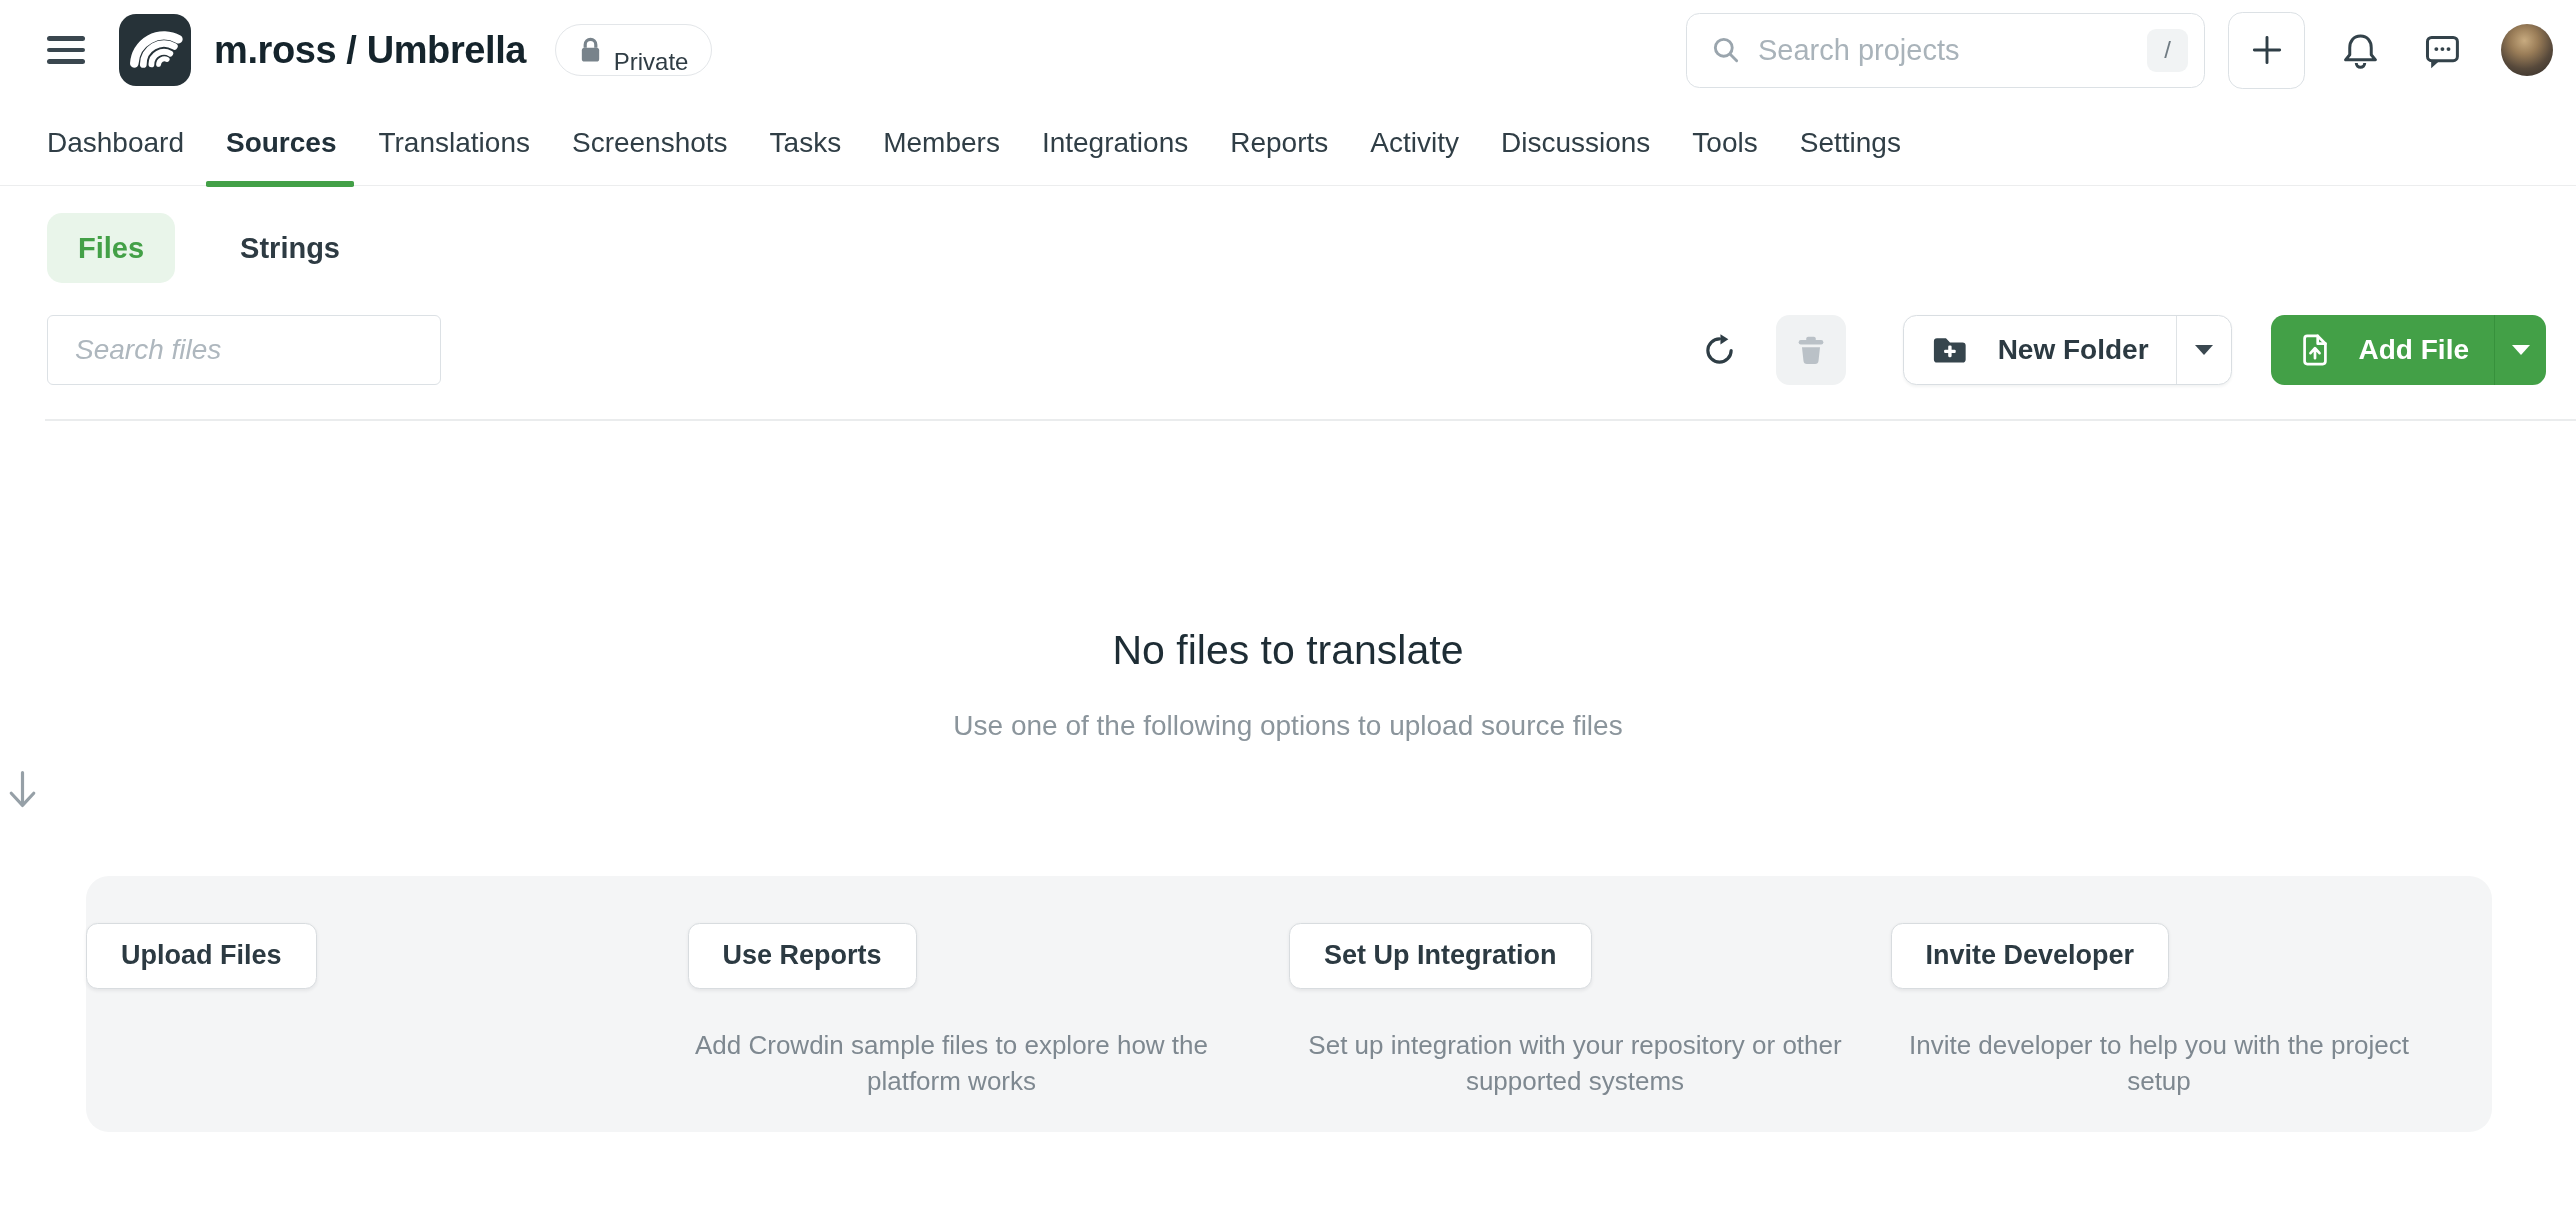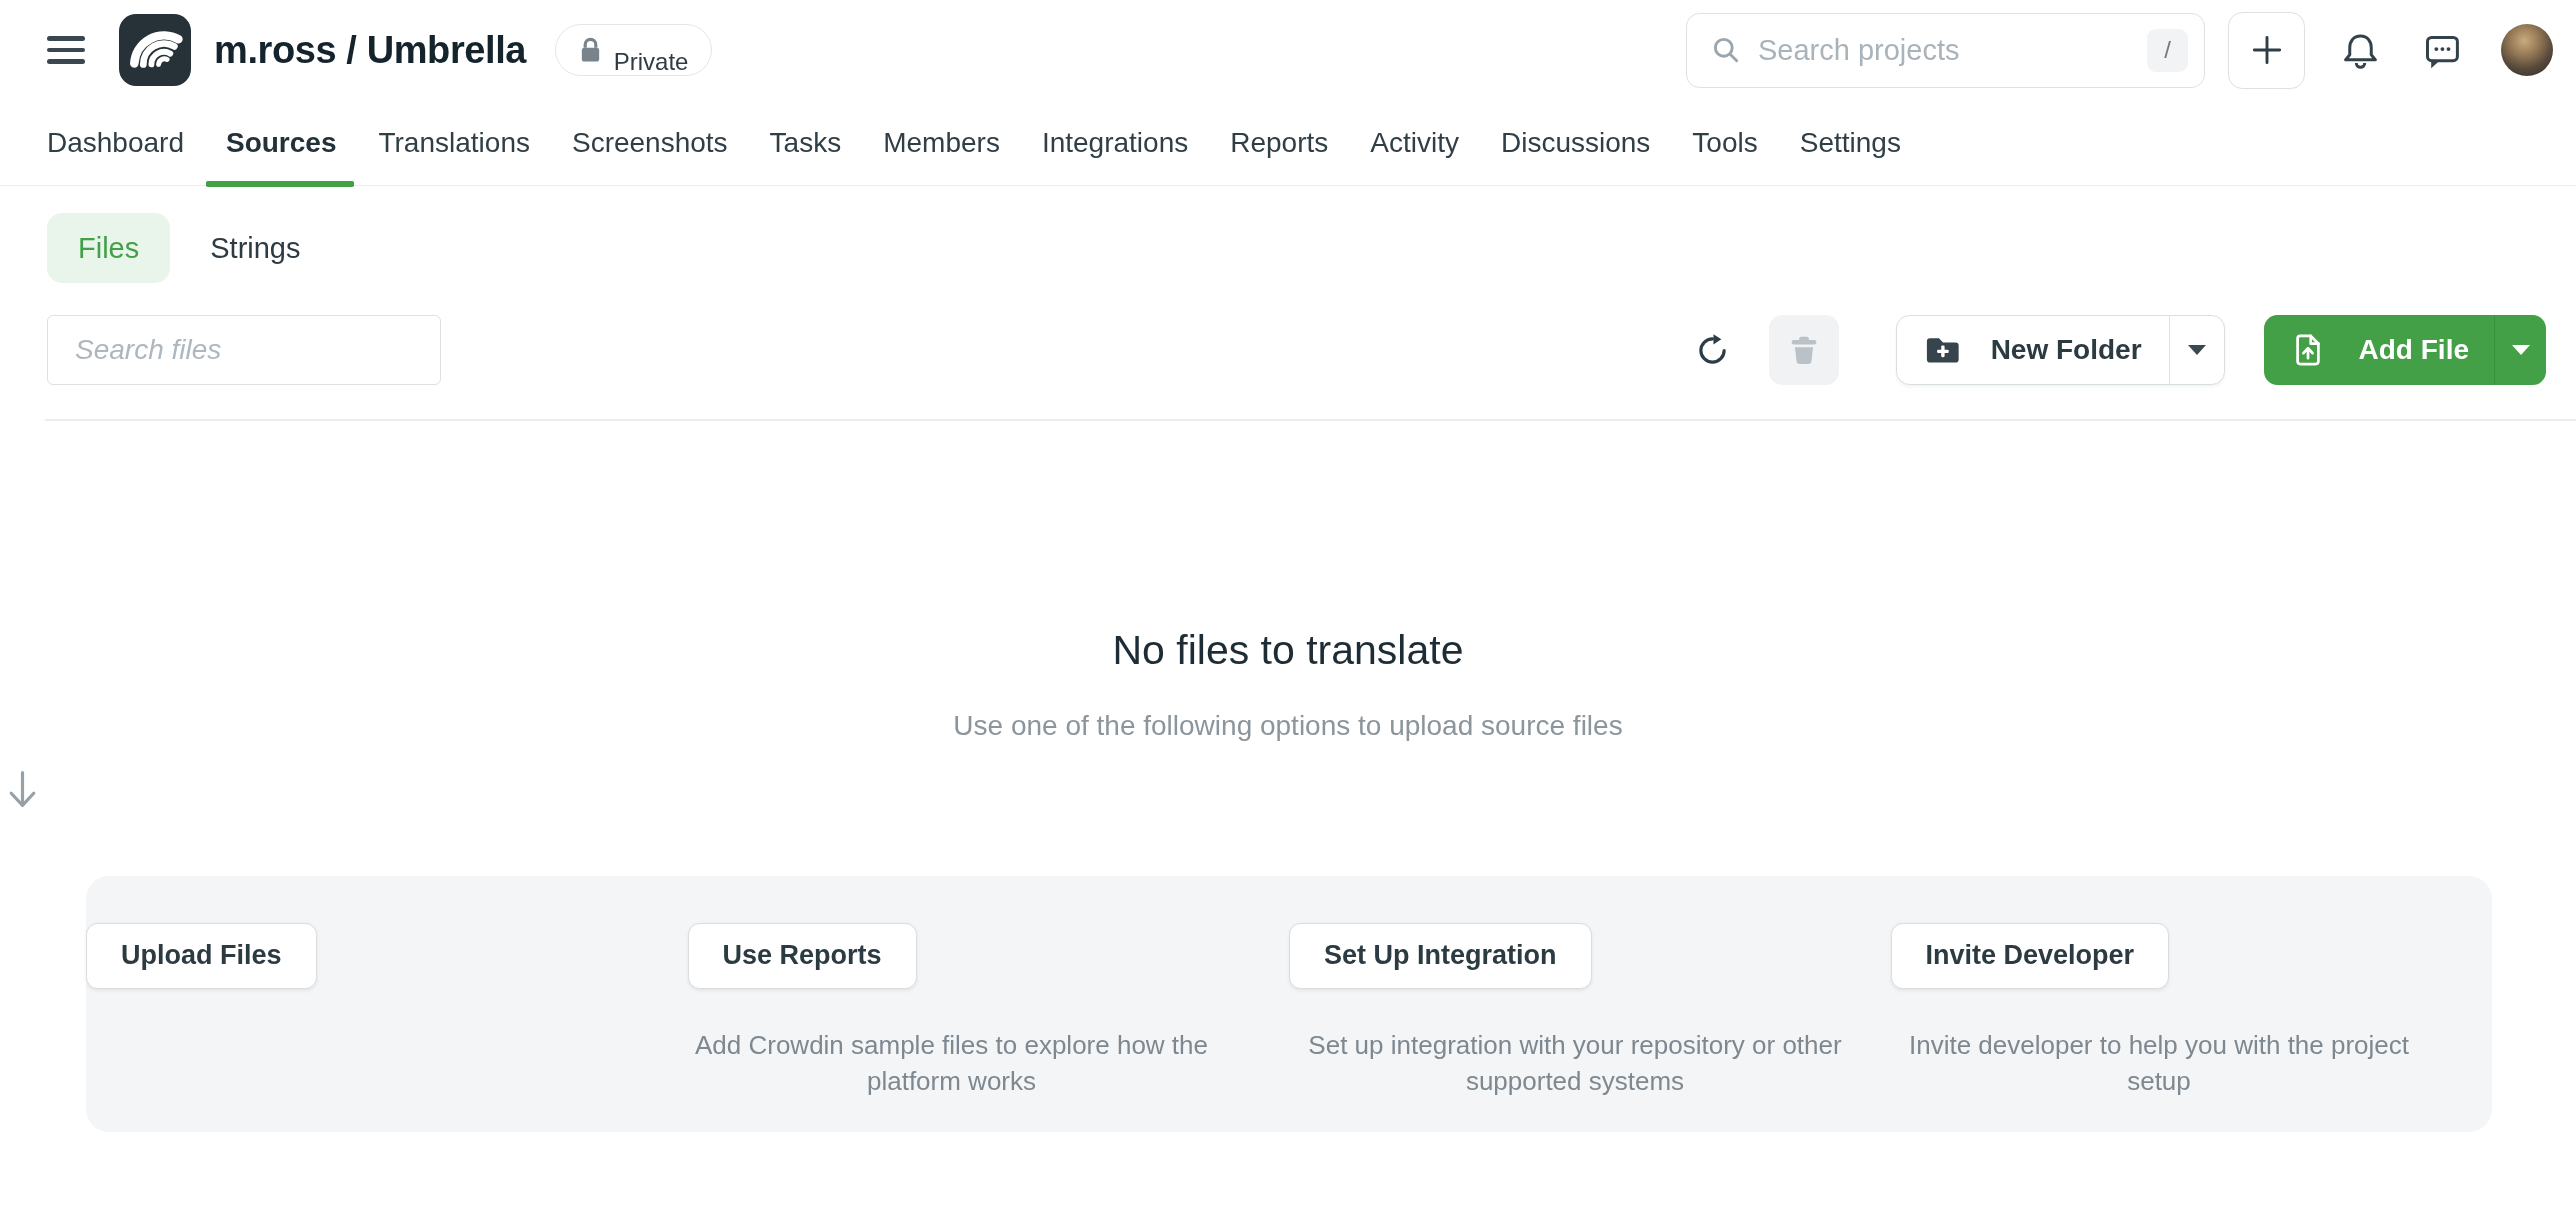--- a/index.html
+++ b/index.html
@@ -28,36 +28,36 @@
   .icon-btn.bell { margin-left:34px; }
   .icon-btn.chat { margin-left:38px; }
   .avatar { margin-left:38px; width:52px; height:52px; border-radius:50%; cursor:pointer; flex:none;
     background:radial-gradient(circle at 45% 32%, #c8ab80 0%, #9a7d58 30%, #57493b 62%, #2d2a26 100%); }
   
   .tabs { display:flex; align-items:stretch; gap:42px; height:86px; padding:0 47px; border-bottom:1.8px solid #ecedee; }
   .tab { position:relative; display:flex; align-items:center; font-size:28px; color:#303e46; cursor:pointer; text-decoration:none; white-space:nowrap; }
   .tab.active { font-weight:700; color:#22313a; }
   .tab.active::after { content:""; position:absolute; left:-19.7px; right:-18px; bottom:-1.8px; height:6.3px; background:#43a047; border-radius:1.8px; }
   
-  .subnav { margin:27px 0 0 47px; display:flex; align-items:center; gap:40px; }
+  .subnav { margin:27px 0 0 47px; display:flex; align-items:center; gap:65px;font-weight:bold; }
   .pill-active { height:70px; padding:0 31px; background:#e9f5ea; color:#43a047; border-radius:15px; font-size:29px; display:flex; align-items:center; cursor:pointer; text-decoration:none; }
   .pill-plain { font-size:29px; color:#2e3b43; cursor:pointer; text-decoration:none; }
   
   .toolbar { margin:32px 30px 0 47px; display:flex; align-items:center; justify-content:space-between; }
   .search-files { width:394px; height:70px; border:1.8px solid #dce1e5; border-radius:6px; font-size:28px; font-family:inherit; color:#2f3c44; padding:0 27px; outline:none;font-style:italic; }
   .search-files::placeholder { color:#aeb7be; }
   .toolbar-right { display:flex; align-items:center; }
   .refresh-btn { background:none; border:none; cursor:pointer; display:flex; margin-right:36px; }
   .trash-btn { width:70px; height:70px; background:#f0f2f3; border:none; border-radius:13.4px; display:flex; align-items:center; justify-content:center; cursor:pointer; margin-right:57px; }
   .split { display:flex; align-items:stretch; height:70px; border-radius:13.4px; overflow:hidden; }
   .split.light { border:1.8px solid #d9dee2; background:#fff; box-shadow:0 1.8px 2.7px rgba(25,35,45,.05); margin-right:39px; }
   .split.light .main { display:flex; align-items:center; gap:29px; padding:0 27px; background:none; border:none; cursor:pointer; font-family:inherit; font-size:28px; font-weight:700; color:#2c3a42; }
   .split.light .drop { width:55px; border:none; border-left:1.8px solid #dfe3e6; background:none; cursor:pointer; display:flex; align-items:center; justify-content:center; }
   .split.green { background:#43a047; }
-  .split.green .main { display:flex; align-items:center; gap:32px; padding:0 25px; background:none; border:none; cursor:pointer; font-family:inherit; font-size:28px; font-weight:700; color:#ffffff; }
+  .split.green .main { display:flex; align-items:center; gap:25px; padding:0 25px; background:none; border:none; cursor:pointer; font-family:inherit; font-size:28px; font-weight:700; color:#ffffff; }
   .split.green .drop { width:52px; border:none; border-left:1.8px solid #37913c; background:none; cursor:pointer; display:flex; align-items:center; justify-content:center; }
   .caret { width:0; height:0; border-left:9px solid transparent; border-right:9px solid transparent; border-top:10.7px solid #3a4850; }
   .caret.white { border-top-color:#ffffff; }
   .rule { margin:34px 0 0 45px; height:1.8px; background:#eaeced; }
   
   .empty { text-align:center; }
   .empty h2 { margin-top:206px; font-size:41px; font-weight:500; color:#1e2d35; }
   .empty p { margin-top:36px; font-size:28px; color:#8b959c; }
   .empty .arrow { margin-top:25px; }
   

